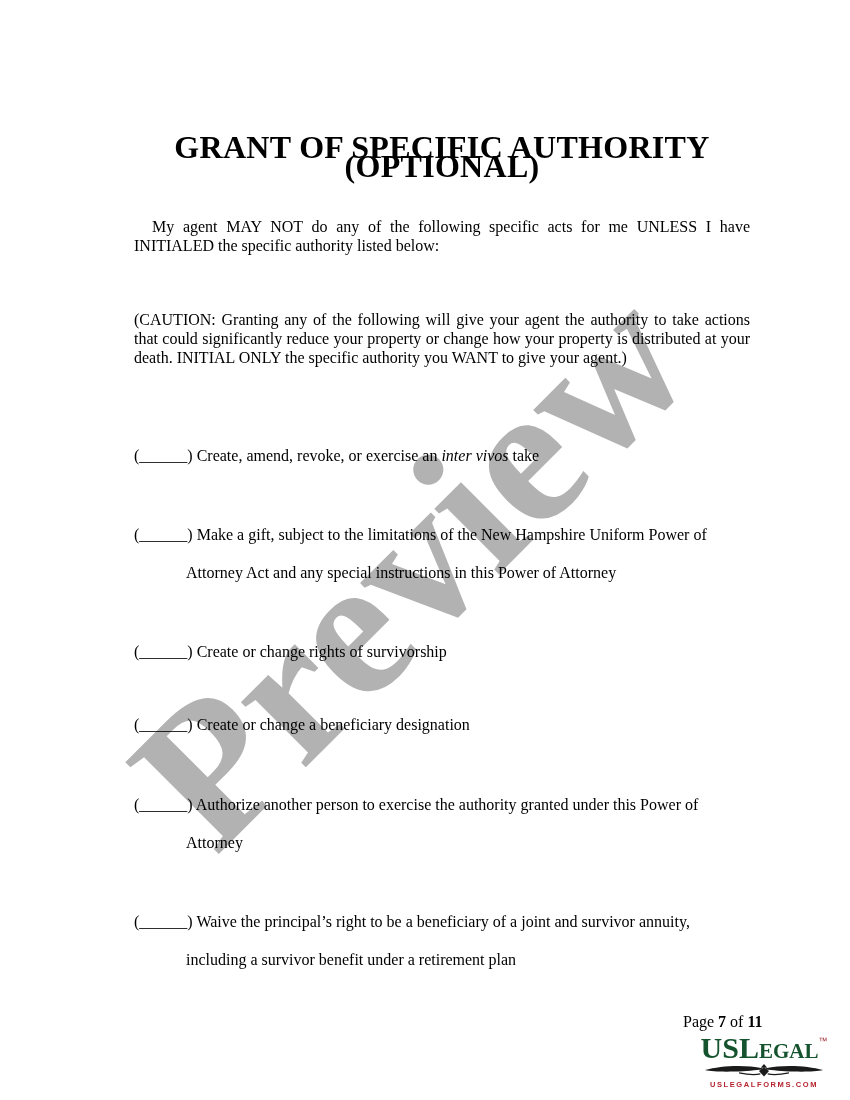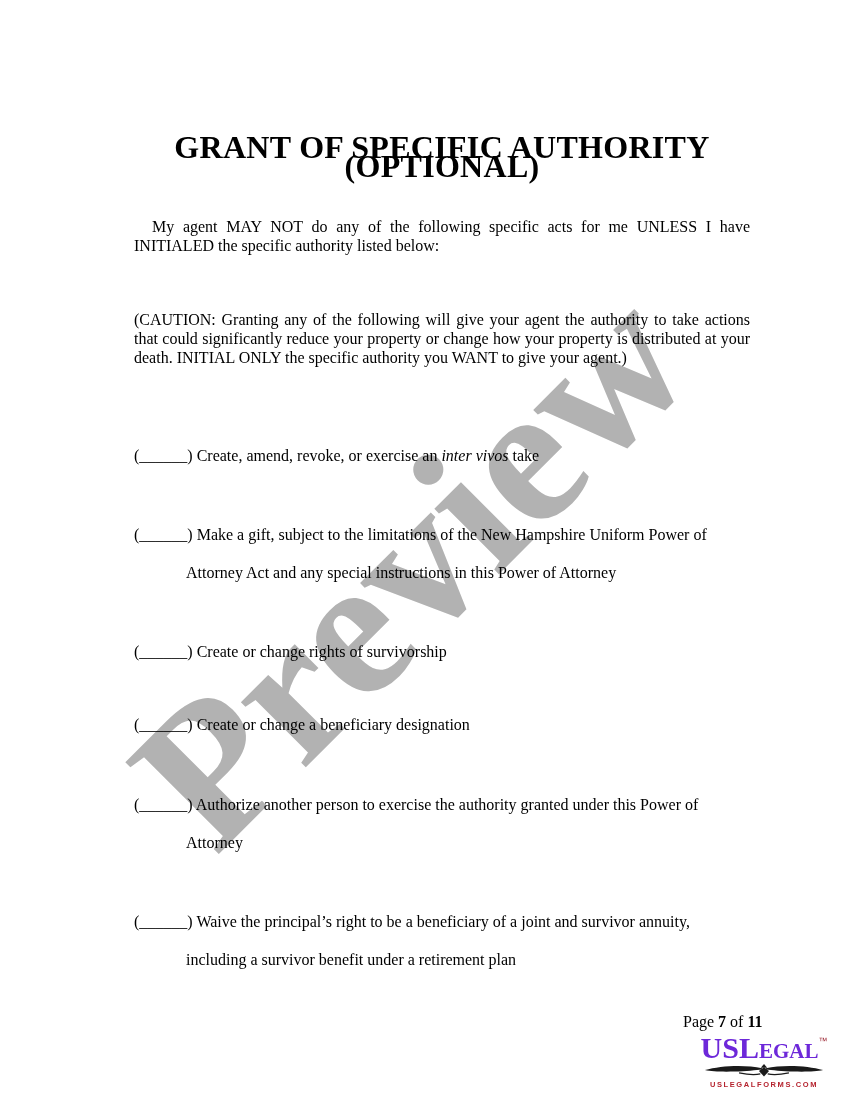--- a/index.html
+++ b/index.html
@@ -72,21 +72,21 @@
     width: 132px;
     text-align: center;
     z-index: 2;
   }
   .logo-word-line { line-height: 28px; white-space: nowrap; }
   .logo-word {
     font-family: "Liberation Serif", serif;
     font-variant: small-caps;
     font-weight: bold;
     font-size: 30px;
-    color: #6d28d9;
+    color: #14532d;
     letter-spacing: 0;
   }
   .logo-tm {
     font-size: 9px;
     color: #9c2532;
     vertical-align: 14px;
     font-family: "Liberation Sans", sans-serif;
   }
   .logo-eagle { display: block; margin: -3px auto 1px auto; }
   .logo-site {

